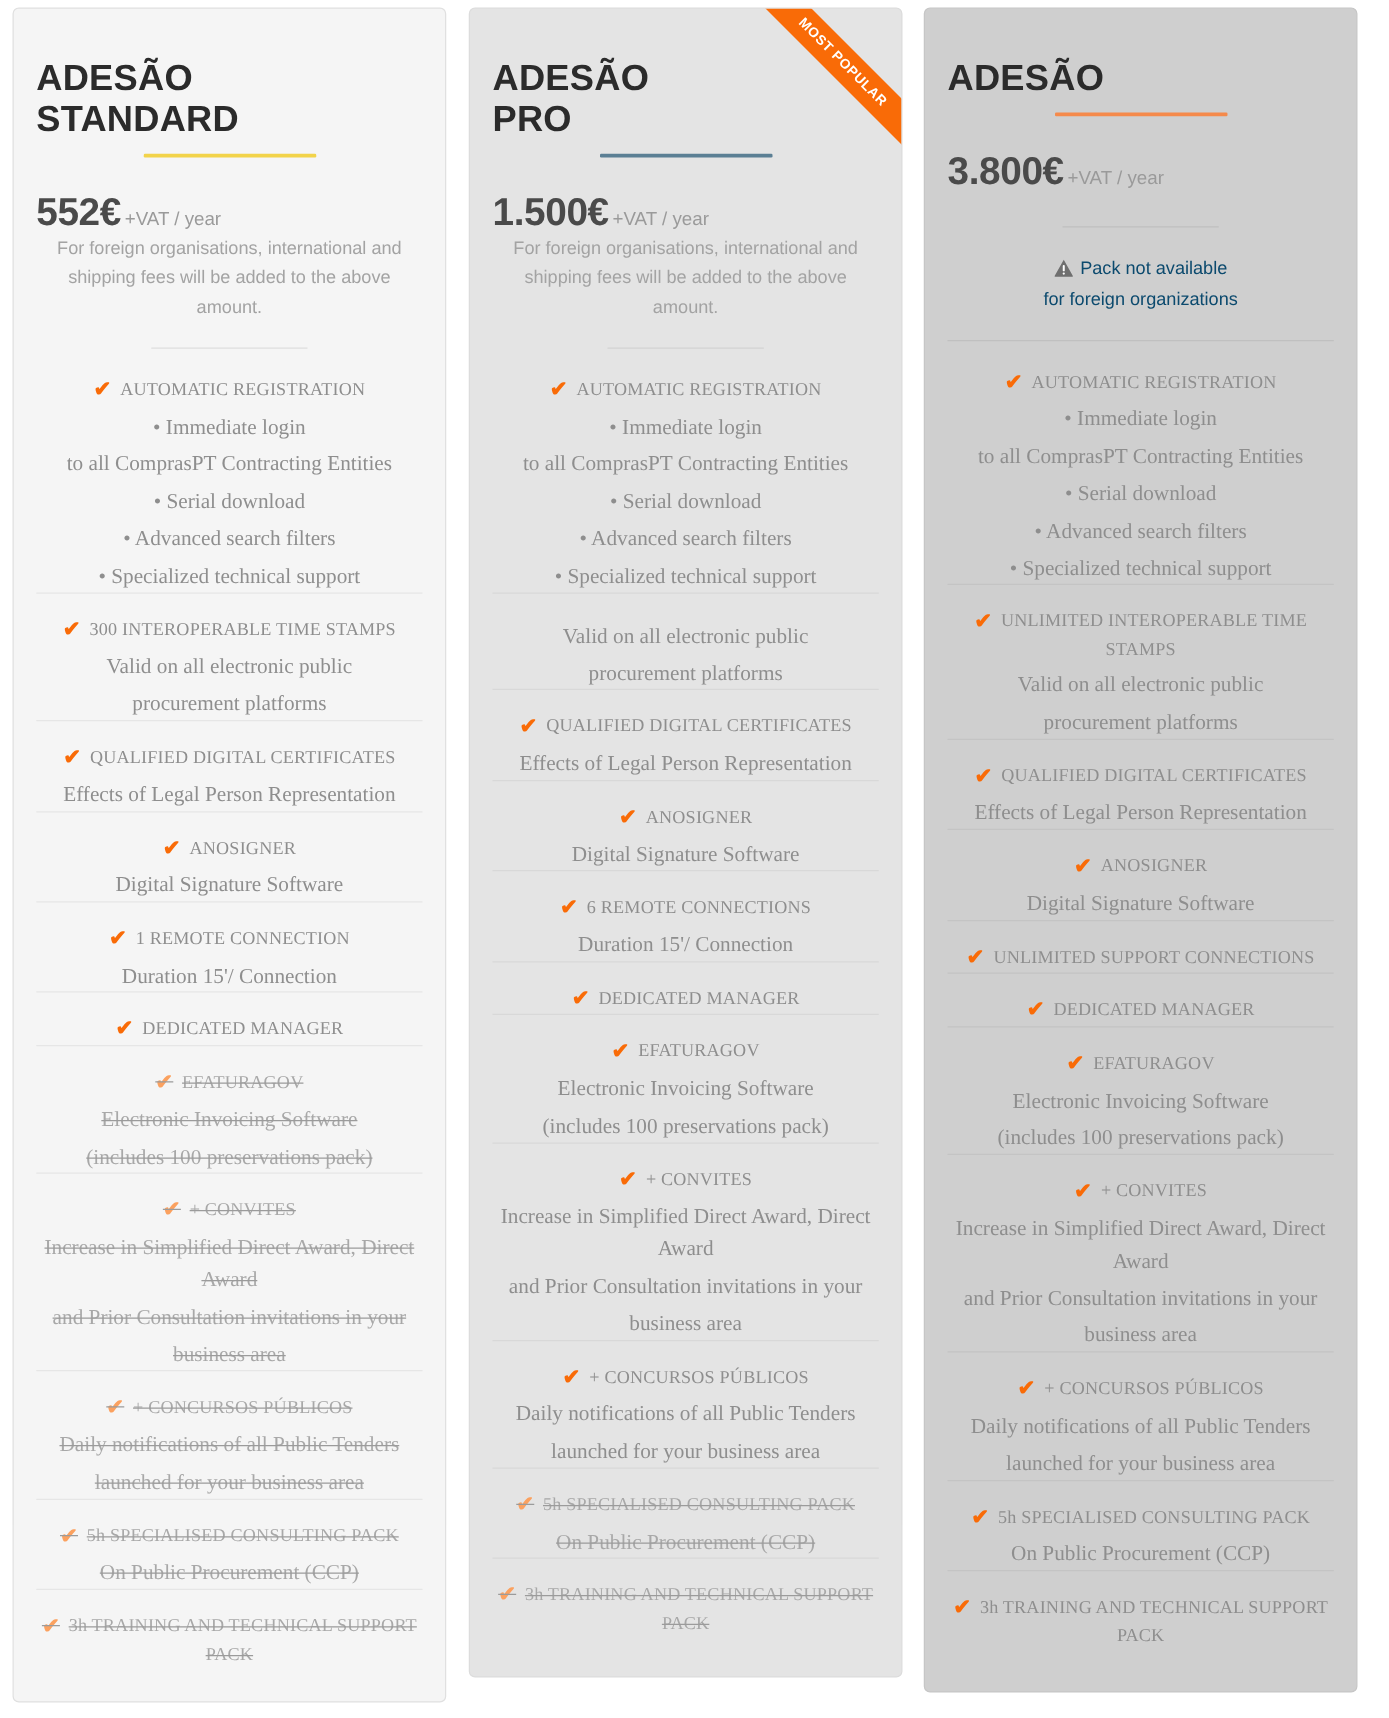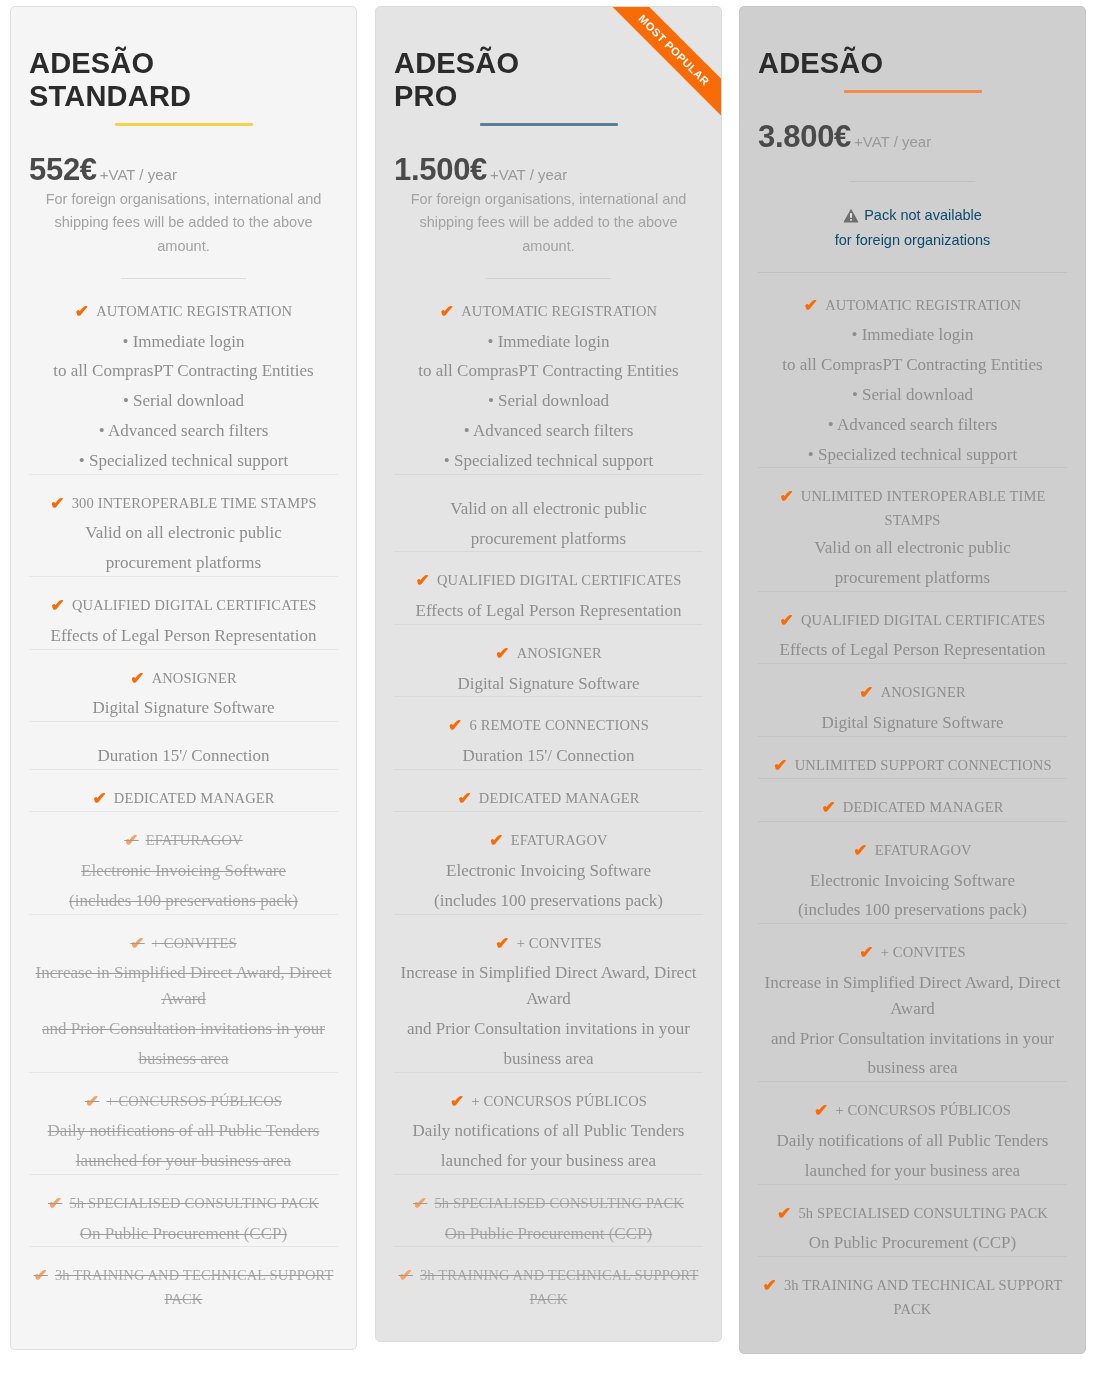--- a/index.html
+++ b/index.html
@@ -205,20 +205,21 @@
         </div>
         <div class="feature">
           <div class="feature-head"><span class="check">✔</span><span>QUALIFIED DIGITAL CERTIFICATES</span></div>
           <div class="feature-sub">Effects of Legal Person Representation</div>
         </div>
         <div class="feature">
           <div class="feature-head"><span class="check">✔</span><span>ANOSIGNER</span></div>
           <div class="feature-sub">Digital Signature Software</div>
         </div>
         <div class="feature">
+          <div class="feature-head"><span class="check">✔</span><span>1 REMOTE CONNECTION</span></div>
           <div class="feature-sub">Duration 15'/ Connection</div>
         </div>
         <div class="feature">
           <div class="feature-head"><span class="check">✔</span><span>DEDICATED MANAGER</span></div>
         </div>
         <div class="feature disabled">
           <div class="feature-head"><span class="check">✔</span><span>EFATURAGOV</span></div>
           <div class="feature-sub">Electronic Invoicing Software</div>
           <div class="feature-sub">(includes 100 preservations pack)</div>
         </div>

